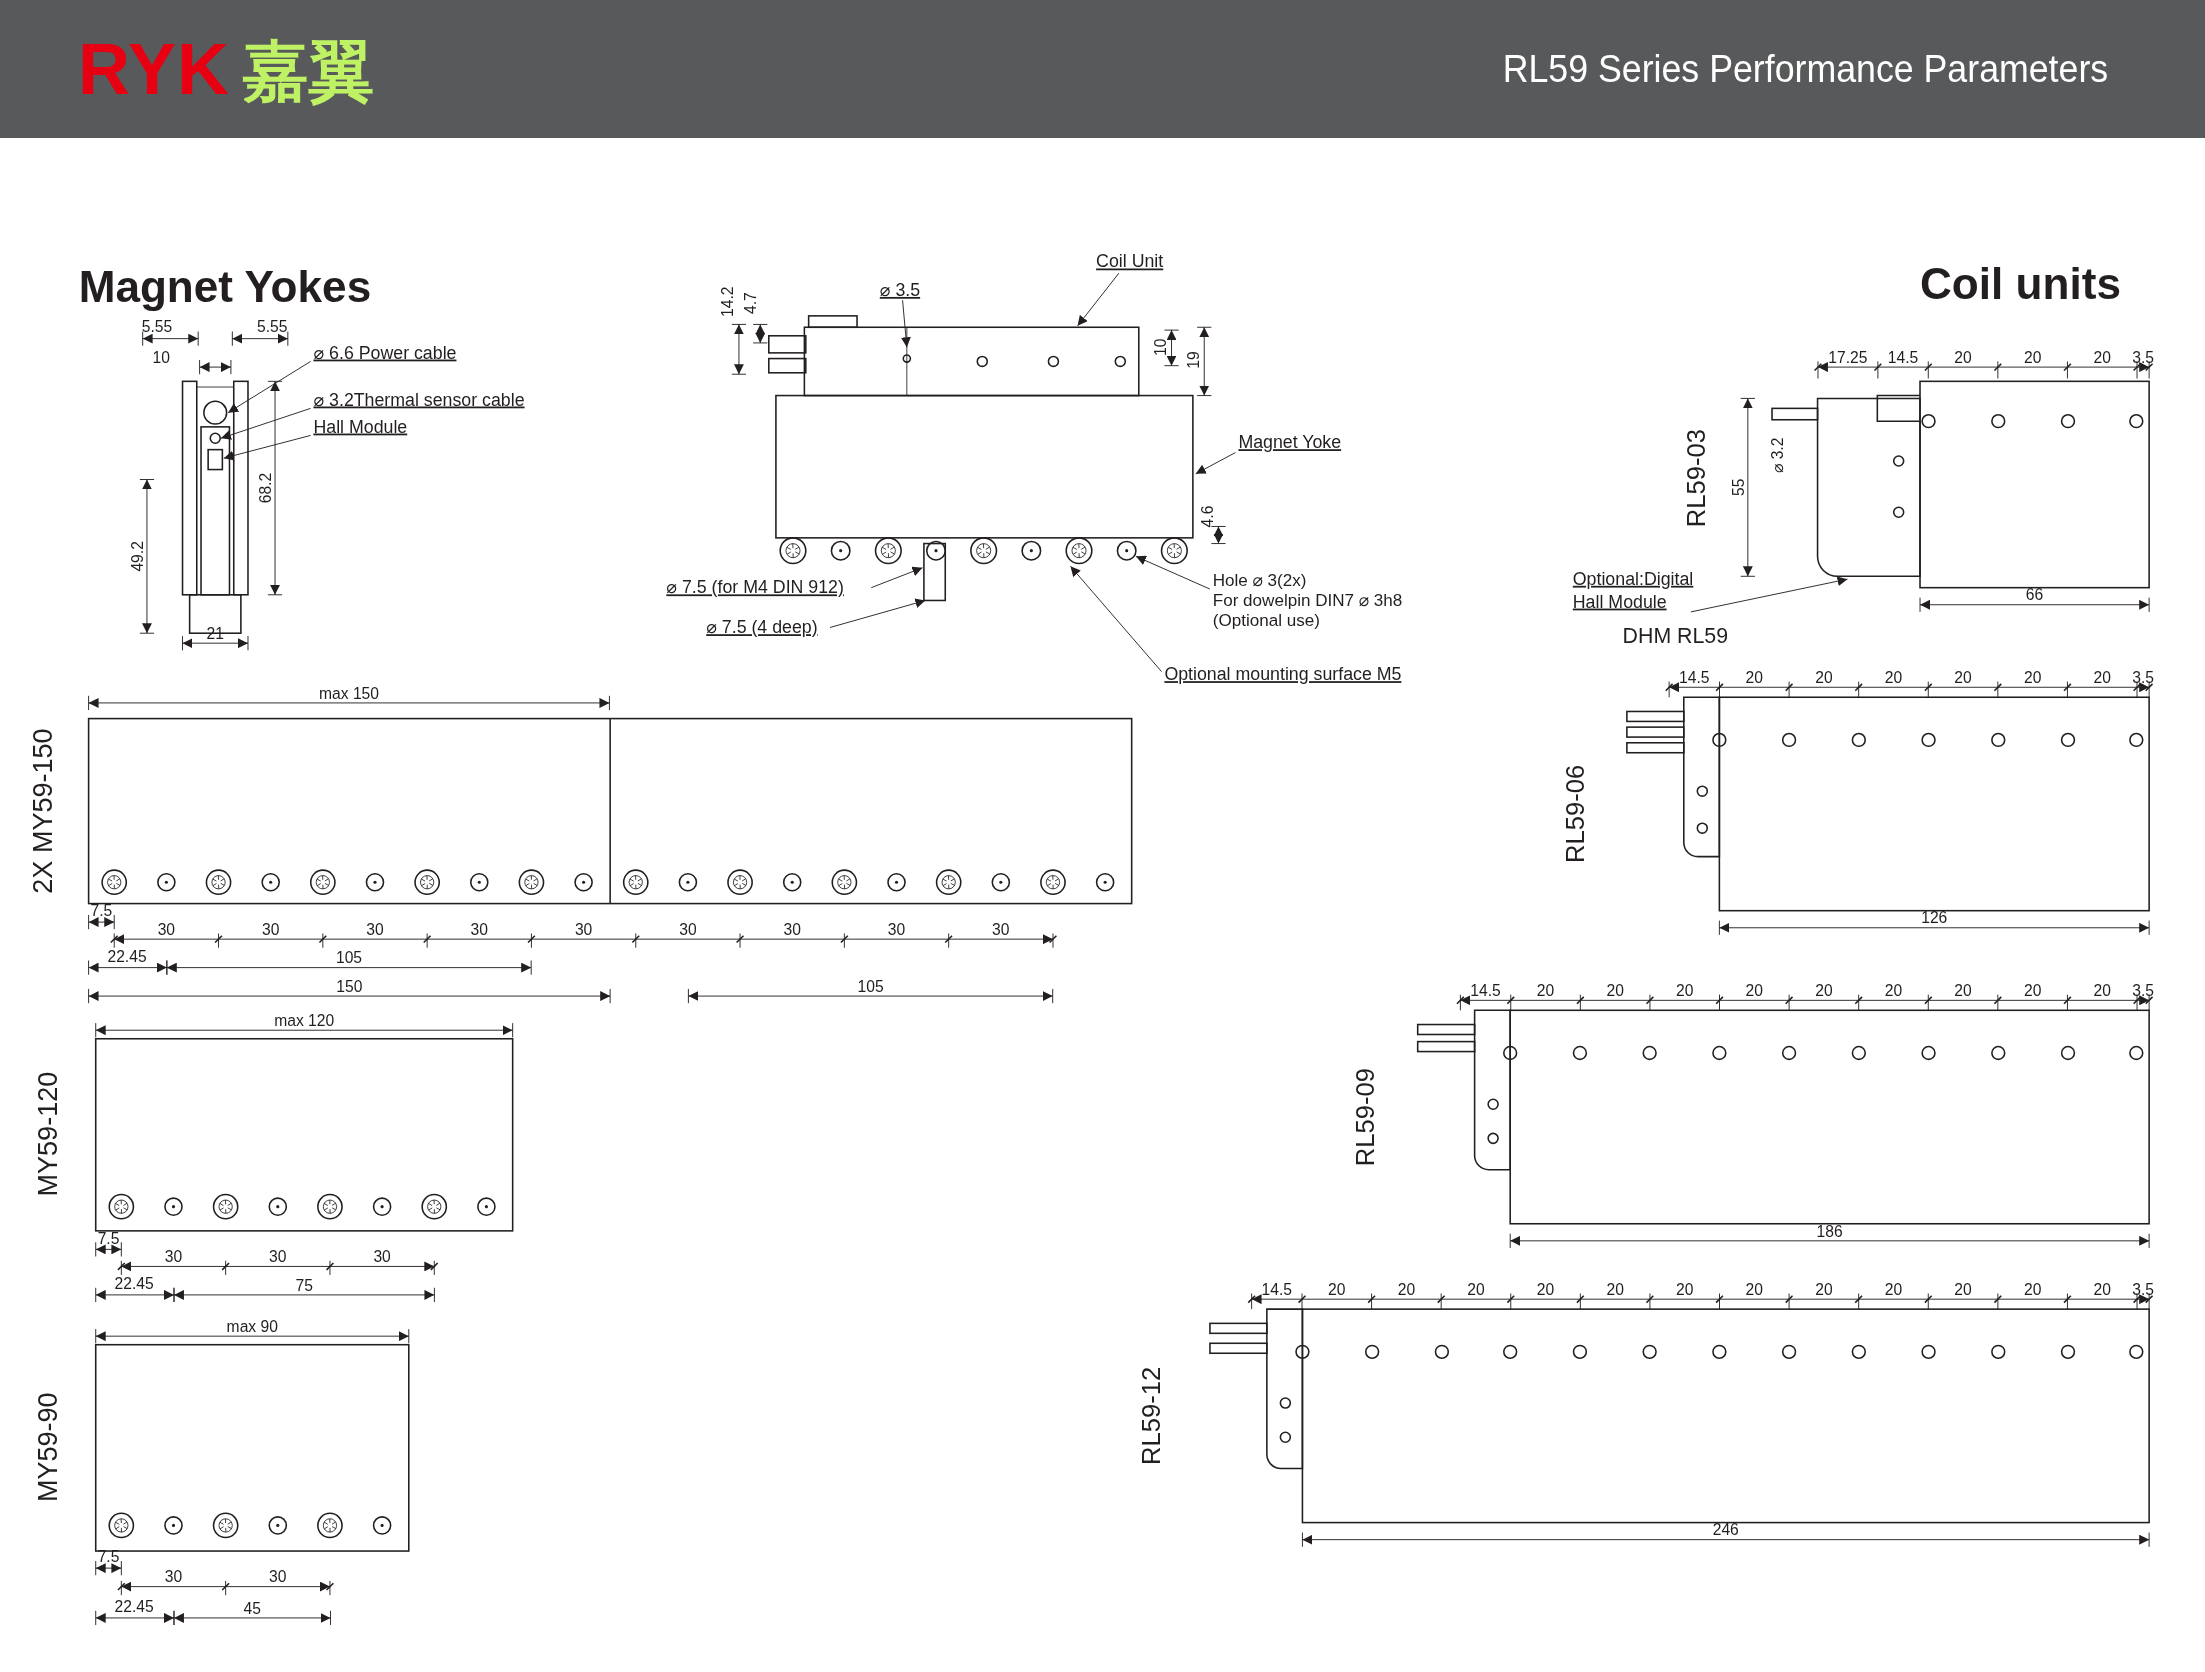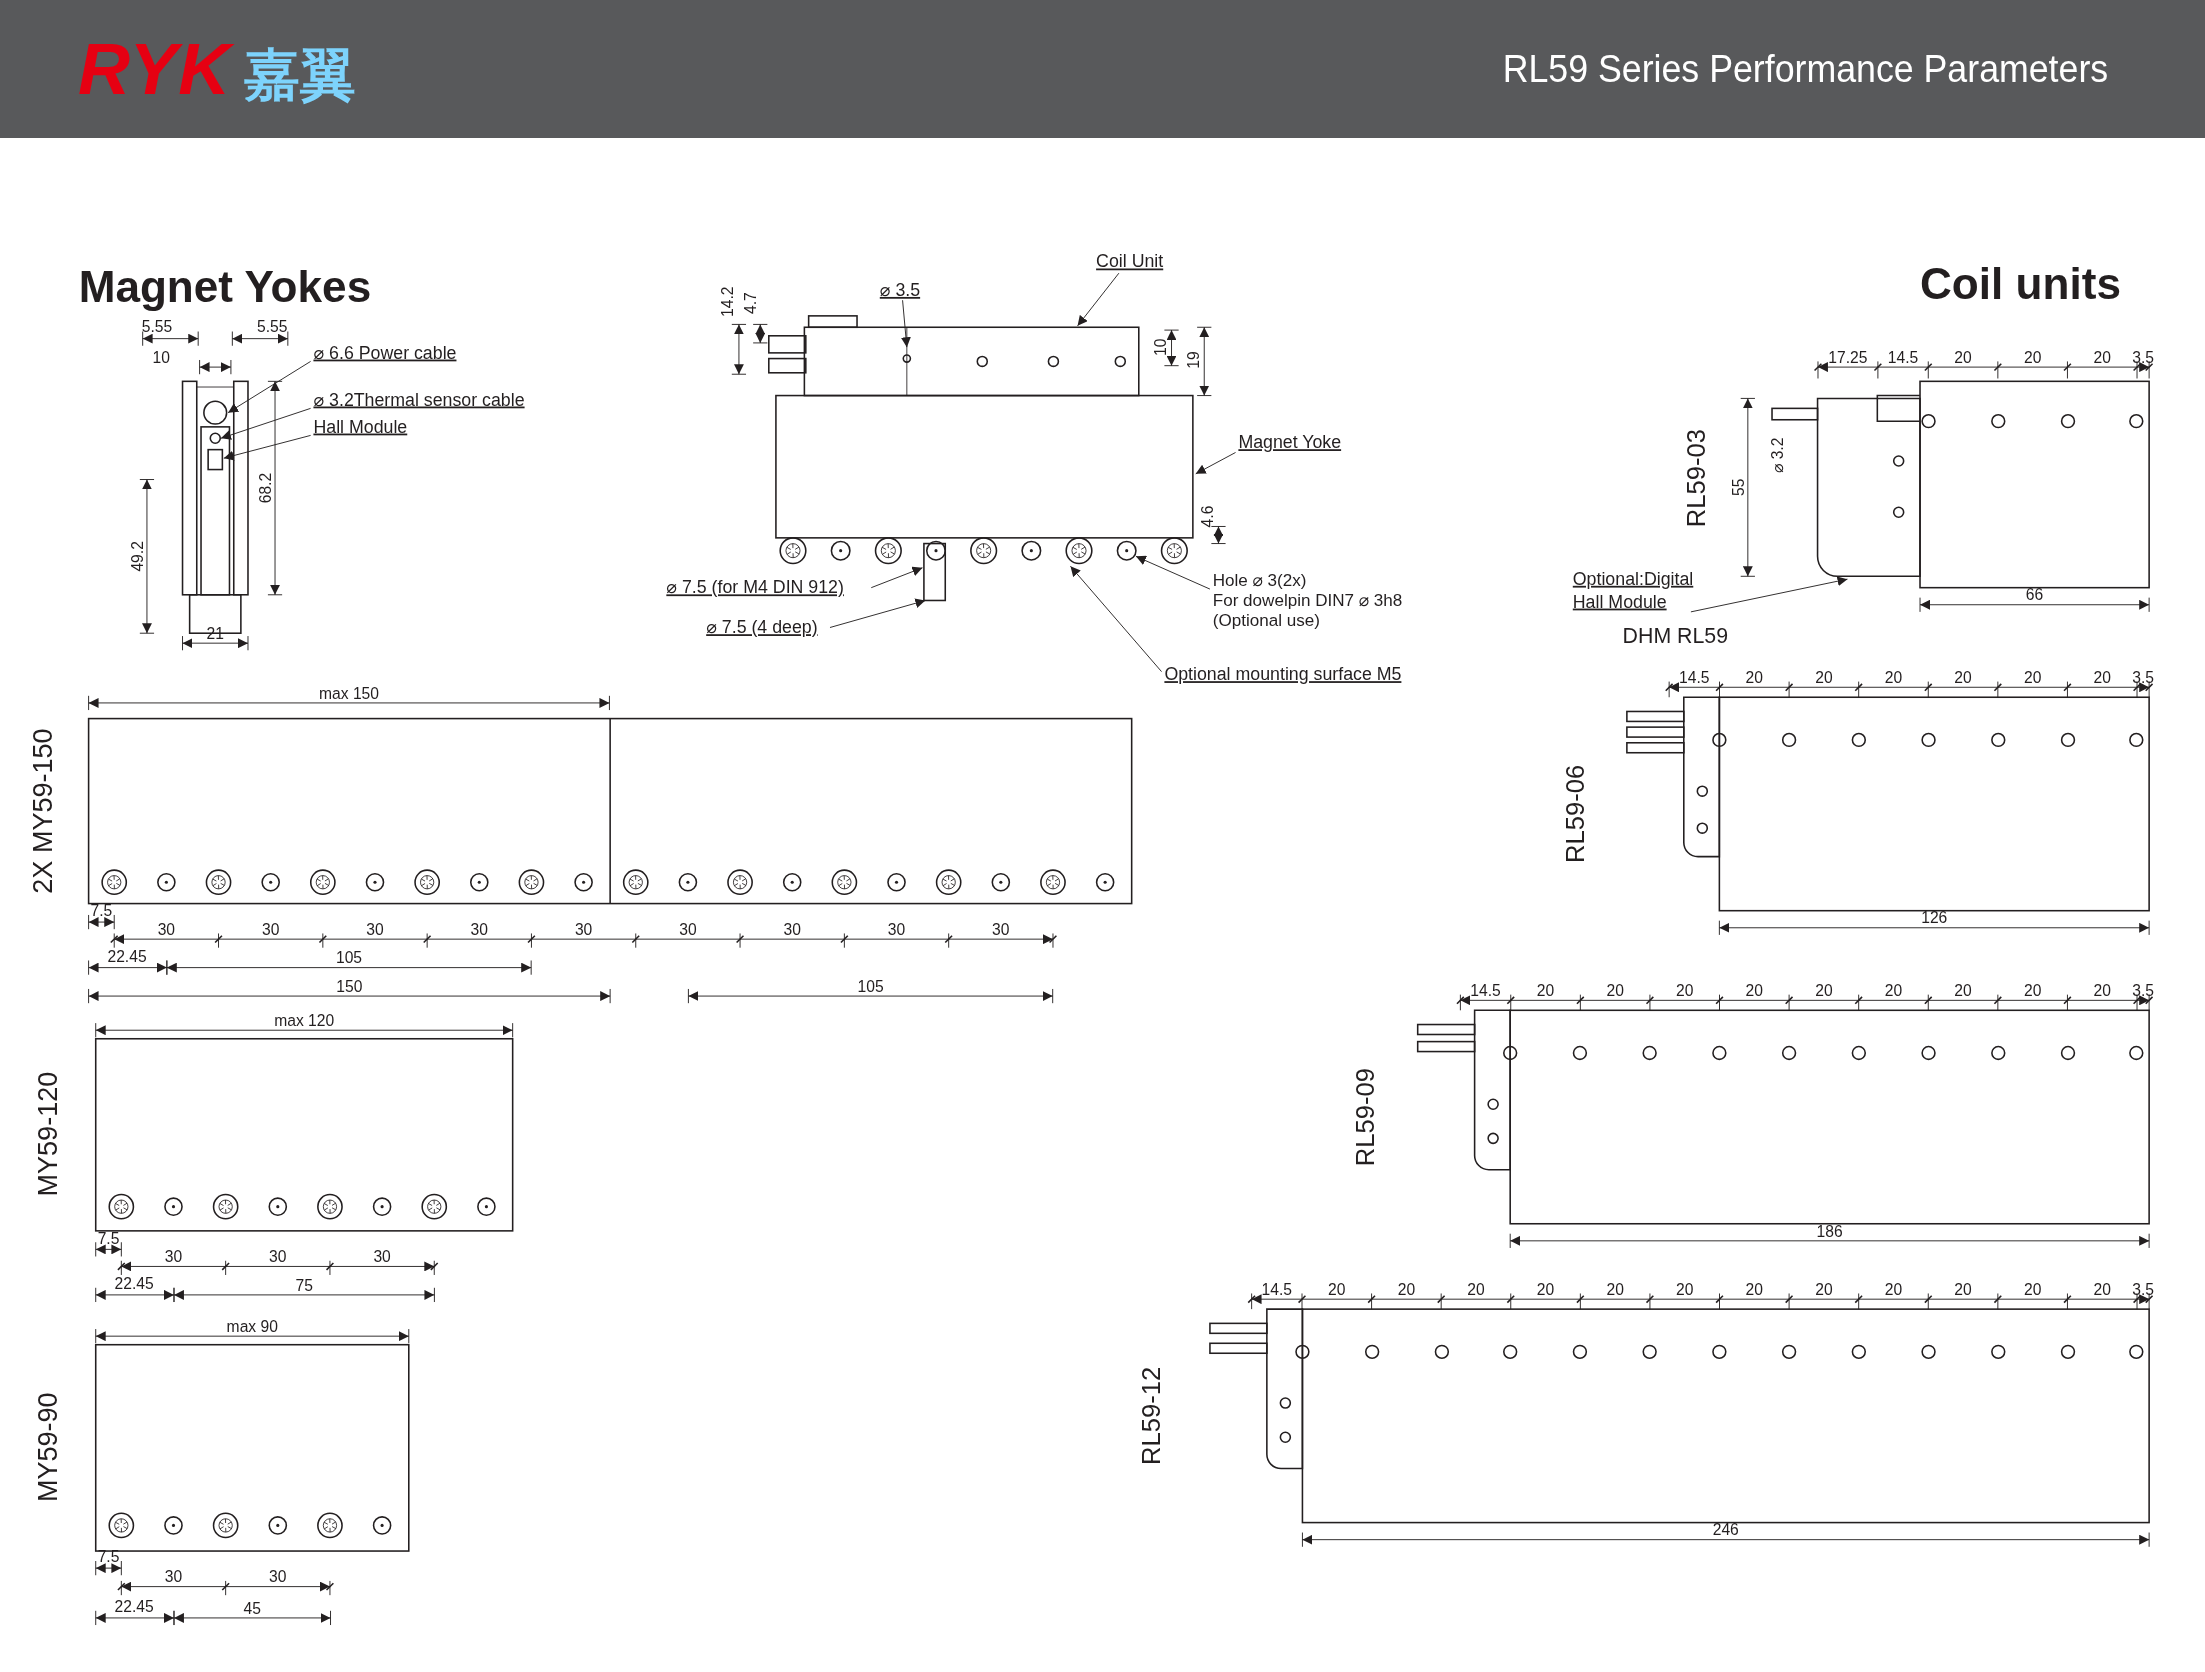--- a/index.html
+++ b/index.html
@@ -11,24 +11,24 @@
     background:var(--page-bg,#fff);
     font-family:"Liberation Sans","DejaVu Sans",sans-serif;
   }
   header{
     height:138px;background:var(--header-bg,#58595b);
     display:flex;align-items:center;box-sizing:border-box;
     padding:0 97px 0 78px;
   }
   .logo{display:flex;align-items:baseline;}
   .logo-latin{
-    color:var(--logo-red,#e60012);font-size:72px;font-weight:bold;font-style:italic;
+    color:var(--logo-red,#e60012);font-size:72px;font-weight:bold;
     letter-spacing:0.8px;line-height:1;
   }
-  .logo-cjk{color:#7dd3fc;font-size:56px;font-weight:bold;margin-left:12.5px;line-height:1;}
+  .logo-cjk{color:#bef264;font-size:66px;font-weight:bold;margin-left:12.5px;line-height:1;}
   .header-title{
     margin-left:auto;color:#ffffff;font-size:38px;font-weight:400;margin-top:0;margin-bottom:0;
     transform:scaleX(0.94);transform-origin:right center;white-space:nowrap;
   }
   svg{display:block;}
   svg text{font-family:"Liberation Sans","DejaVu Sans",sans-serif;fill:var(--line,#231f20);}
   .part{fill:none;stroke:var(--line,#231f20);stroke-width:1.1;}
   .thin{fill:none;stroke:var(--line,#231f20);stroke-width:0.6;}
   .dl{fill:none;stroke:var(--line,#231f20);stroke-width:0.65;}
   .tick{stroke:var(--line,#231f20);stroke-width:1.1;}

